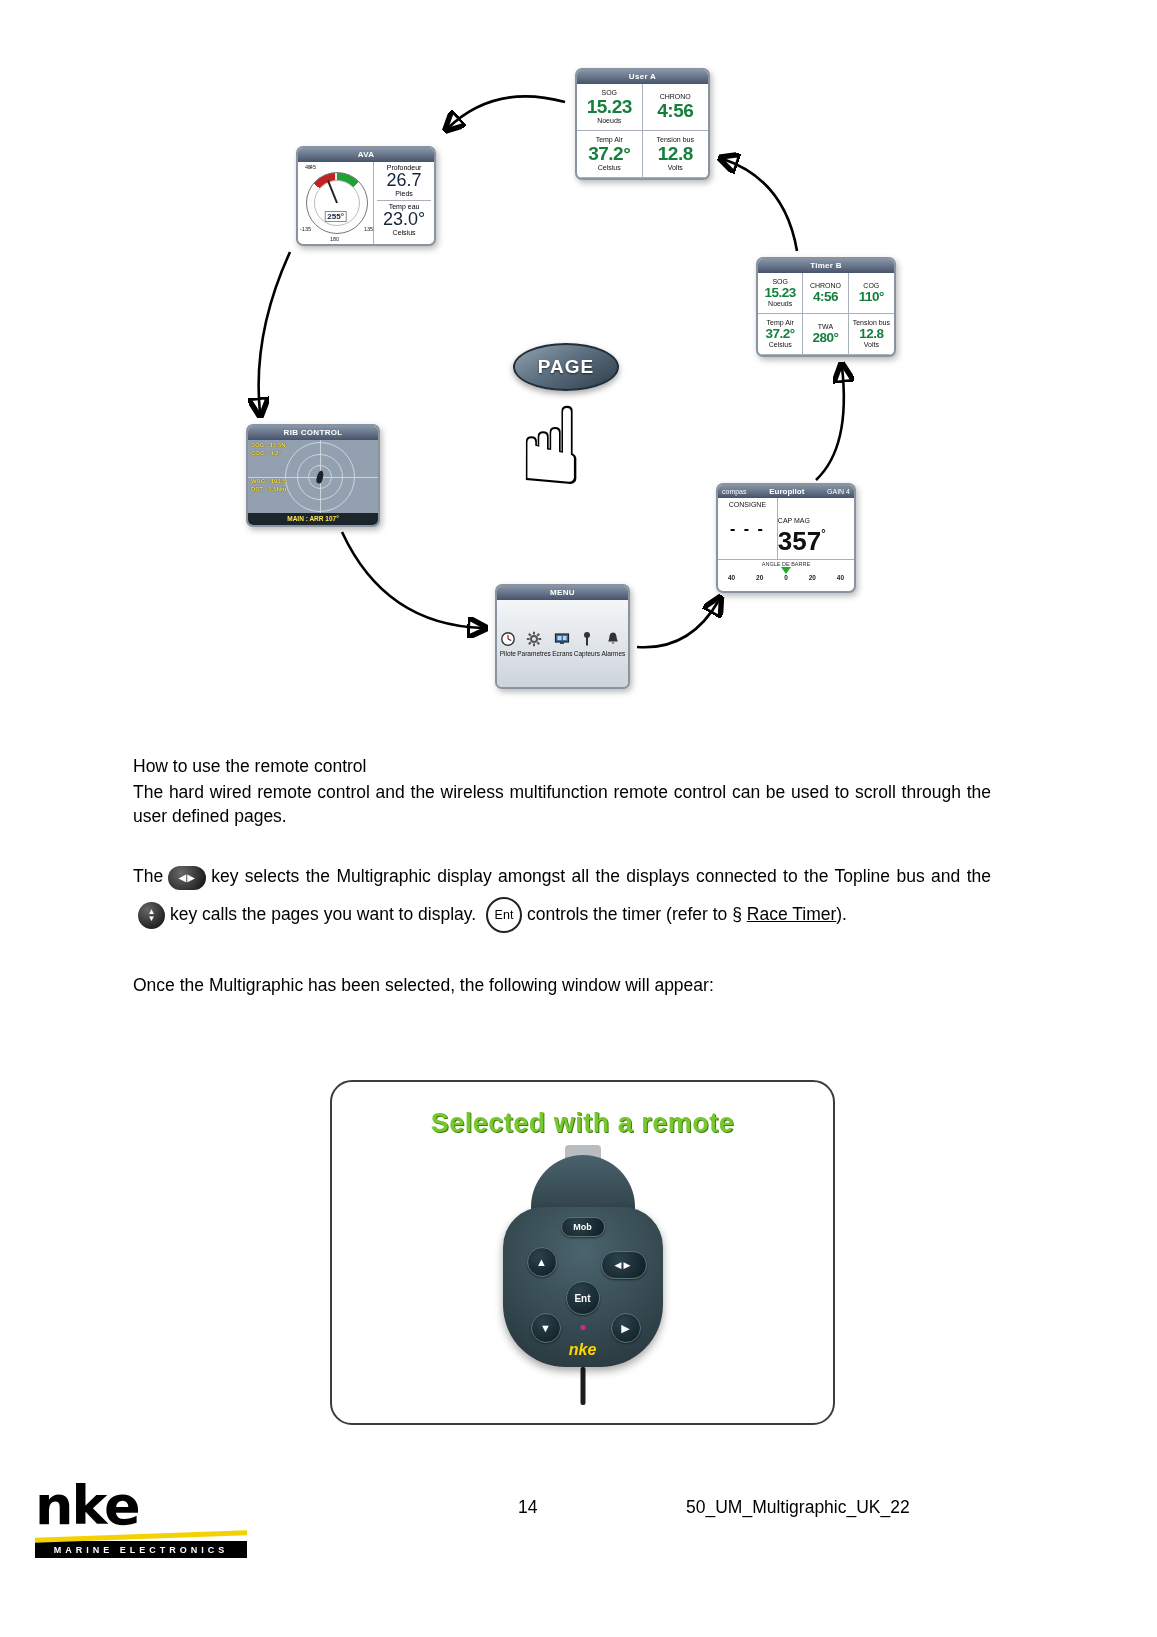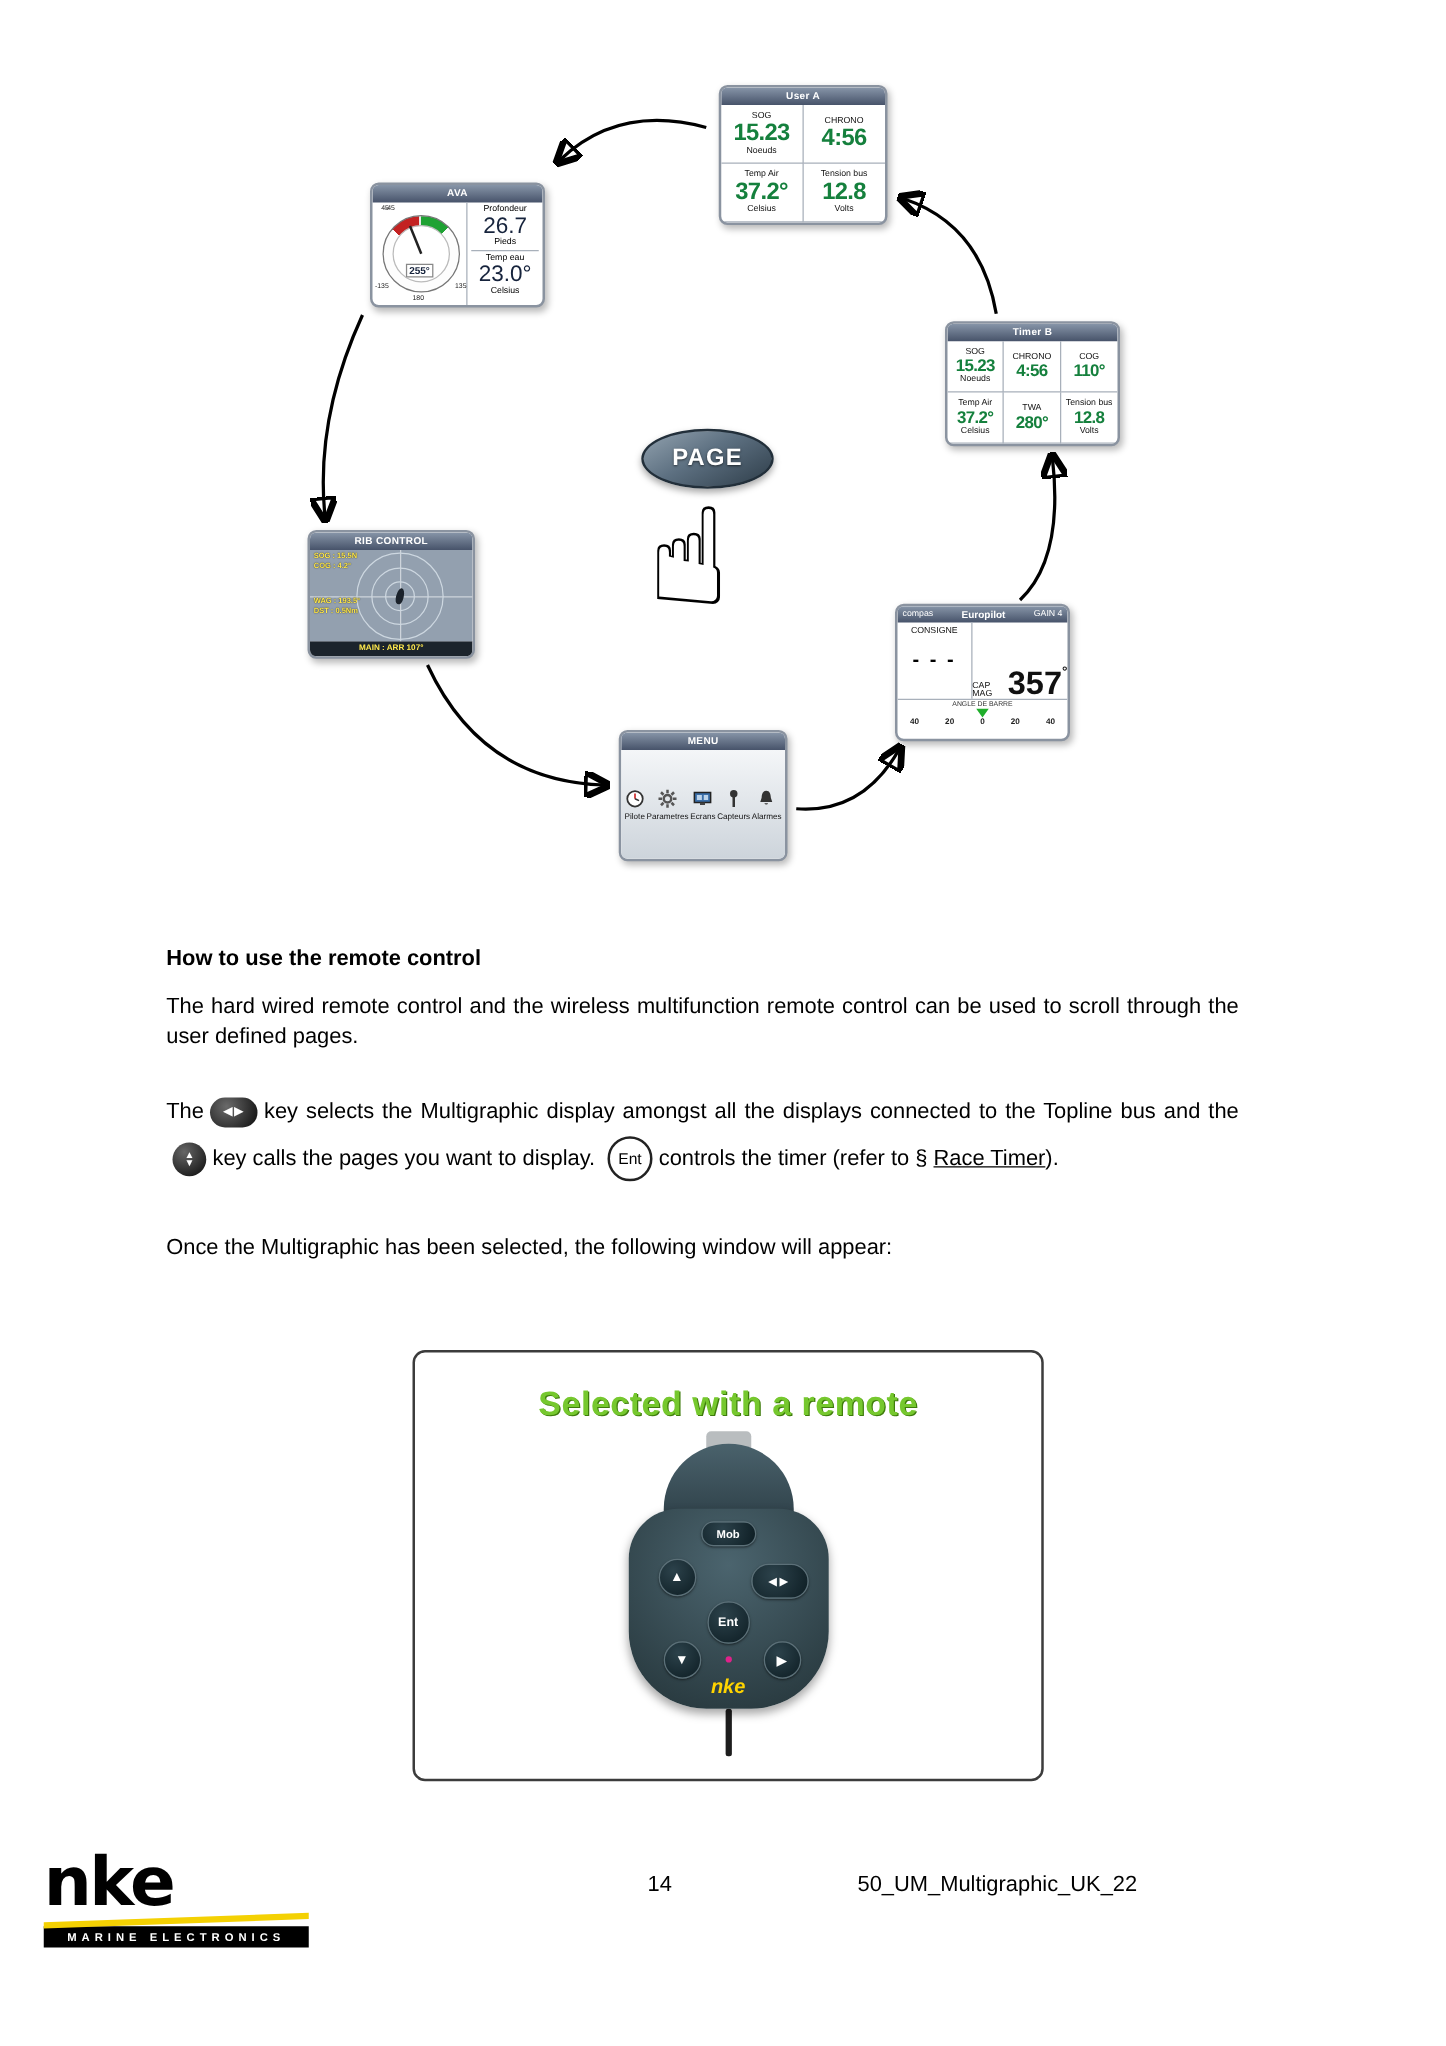--- a/index.html
+++ b/index.html
@@ -56,21 +56,21 @@
   .rib-boat{position:absolute;left:55%;top:50%;width:6px;height:13px;background:#1b222b;border-radius:50% 50% 40% 40%;transform:translate(-50%,-50%) rotate(14deg)}
   .rib-txt{position:absolute;font-size:6px;font-weight:bold;color:#ffe94d;text-shadow:0 0 1px #000;line-height:1.25}
   .rib-t1{left:3px;top:2px}.rib-t2{left:3px;top:38px}
   .rib-foot{height:12px;background:#1c242c;color:#ffe94d;font-size:6.5px;font-weight:bold;text-align:center;line-height:12px}
 
   
   .cp-head{display:flex;justify-content:space-between;align-items:center;background:linear-gradient(#8795a8,#47536a);color:#fff;font-size:7px;height:13px;padding:0 4px}
   .cp-head .c{font-weight:bold;font-size:8px}
   .cp-body{display:flex;height:62px;border-bottom:1px solid #a8b0ba}
   .cp-left{width:44%;border-right:1px solid #a8b0ba;display:flex;flex-direction:column;align-items:center;padding-top:3px}
-  .cp-right{width:56%;display:flex;flex-direction:row;align-items:flex-end;padding-top:19px}
+  .cp-right{width:56%;display:flex;flex-direction:column;align-items:flex-start;padding-top:19px}
   .cp-lbl{font-size:7px;color:#111}
   .cp-consigne{font-size:16px;font-weight:bold;margin-top:12px;letter-spacing:2px}
   .cp-cap{font-size:26px;font-weight:bold;color:#111;margin-top:4px;line-height:1}
   .cp-cap .deg{font-size:11px;vertical-align:top}
   .cp-scale{position:relative;padding-top:1px}
   .cp-scale-label{font-size:5.5px;text-align:center;color:#333}
   .cp-tri{width:0;height:0;border-left:5px solid transparent;border-right:5px solid transparent;border-top:7px solid #1fae2a;margin:0 auto}
   .cp-ticks{display:flex;justify-content:space-between;padding:0 10px;font-size:6.5px;font-weight:bold;color:#222}
 
   
@@ -80,35 +80,35 @@
 
   
   .page-btn{position:absolute;left:513px;top:288px;width:106px;height:48px;border-radius:50%;
     background:linear-gradient(150deg,#93a3b0 0%,#5d7081 45%,#2e3d49 100%);border:2px solid #222f3a;
     color:#fff;font-weight:bold;font-size:19px;letter-spacing:1px;display:flex;align-items:center;justify-content:center;
     text-shadow:0 1px 2px rgba(0,0,0,.6);box-shadow:0 3px 6px rgba(0,0,0,.35)}
   .hand{position:absolute;left:518px;top:338px;font-size:108px;line-height:1;color:#000;font-family:"DejaVu Sans",sans-serif}
 
   
   .content{position:absolute;left:133px;top:756px;width:858px;font-size:17.5px}
-  .content h3{font-size:17.5px;font-weight:bold;margin-bottom:16px}
+  .content h3{font-size:17.5px;font-weight:normal;margin-bottom:4px}
   .p1{text-align:justify;line-height:1.35;margin-bottom:30px}
   .p2{text-align:justify;line-height:2.15;margin-bottom:14px}
   .p3{margin-top:40px;line-height:1.35}
   .key-lr{display:inline-flex;align-items:center;justify-content:center;width:38px;height:24px;border-radius:12px;
     background:radial-gradient(circle at 35% 30%,#6a6a6a,#0c0c0c);color:#fff;font-size:10px;letter-spacing:1px;
     vertical-align:middle;margin:0 5px}
   .key-ud{display:inline-flex;flex-direction:column;align-items:center;justify-content:center;width:27px;height:27px;border-radius:50%;
     background:radial-gradient(circle at 35% 28%,#666,#090909);color:#fff;font-size:8px;line-height:.95;vertical-align:middle;margin:0 5px}
   .key-ent{display:inline-flex;align-items:center;justify-content:center;width:36px;height:36px;border-radius:50%;
     border:2px solid #222;background:#fff;color:#000;font-size:12.5px;vertical-align:middle;margin:0 5px}
   .rt-link{text-decoration:underline;cursor:pointer}
 
   
-  .remote-box{position:absolute;left:330px;top:1080px;width:505px;height:345px;border:2px solid #3c3c3c;border-radius:10px;background:#fff}
+  .remote-box{position:absolute;left:330px;top:1080px;width:505px;height:345px;border:2px solid #3c3c3c;border-radius:22px;background:#fff}
   .remote-title{text-align:center;margin-top:26px;font-size:27px;font-weight:bold;color:#76c82e;text-shadow:1px 1px 0 #3e7c0c;letter-spacing:.5px}
   .remote{position:relative;width:200px;height:262px;margin:6px auto 0}
   .r-cap{position:absolute;left:50%;top:0;transform:translateX(-50%);width:36px;height:20px;background:#b9bdbf;border-radius:4px}
   .r-head{position:absolute;left:50%;top:10px;transform:translateX(-50%);width:104px;height:70px;
     background:linear-gradient(#4a626c,#2b3c44);border-radius:52px 52px 14px 14px}
   .r-body{position:absolute;left:50%;top:62px;transform:translateX(-50%);width:160px;height:160px;
     background:radial-gradient(circle at 50% 28%,#4b646e,#243439);border-radius:40px 40px 62px 62px;box-shadow:0 4px 8px rgba(0,0,0,.35)}
   .r-btn{position:absolute;display:flex;align-items:center;justify-content:center;background:radial-gradient(circle at 38% 30%,#2c424b,#0d1d23);
     color:#fff;border:1px solid #5c7078;box-shadow:0 1px 2px rgba(0,0,0,.5)}
   .r-mob{left:50%;top:10px;transform:translateX(-50%);width:44px;height:20px;border-radius:10px;font-size:9px;font-weight:bold}

